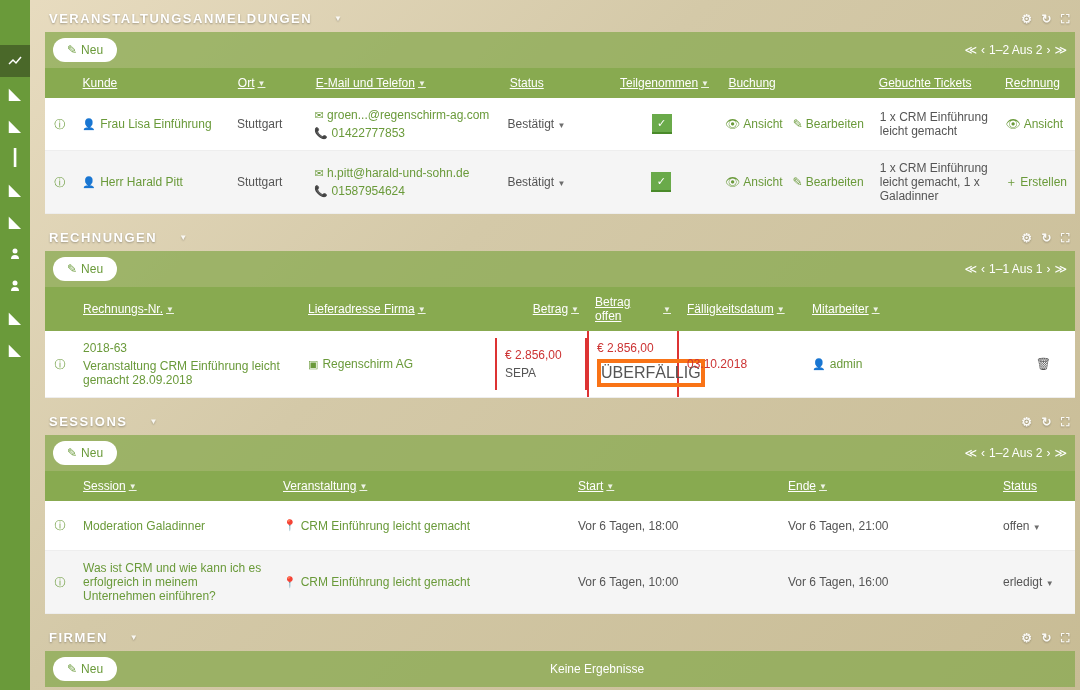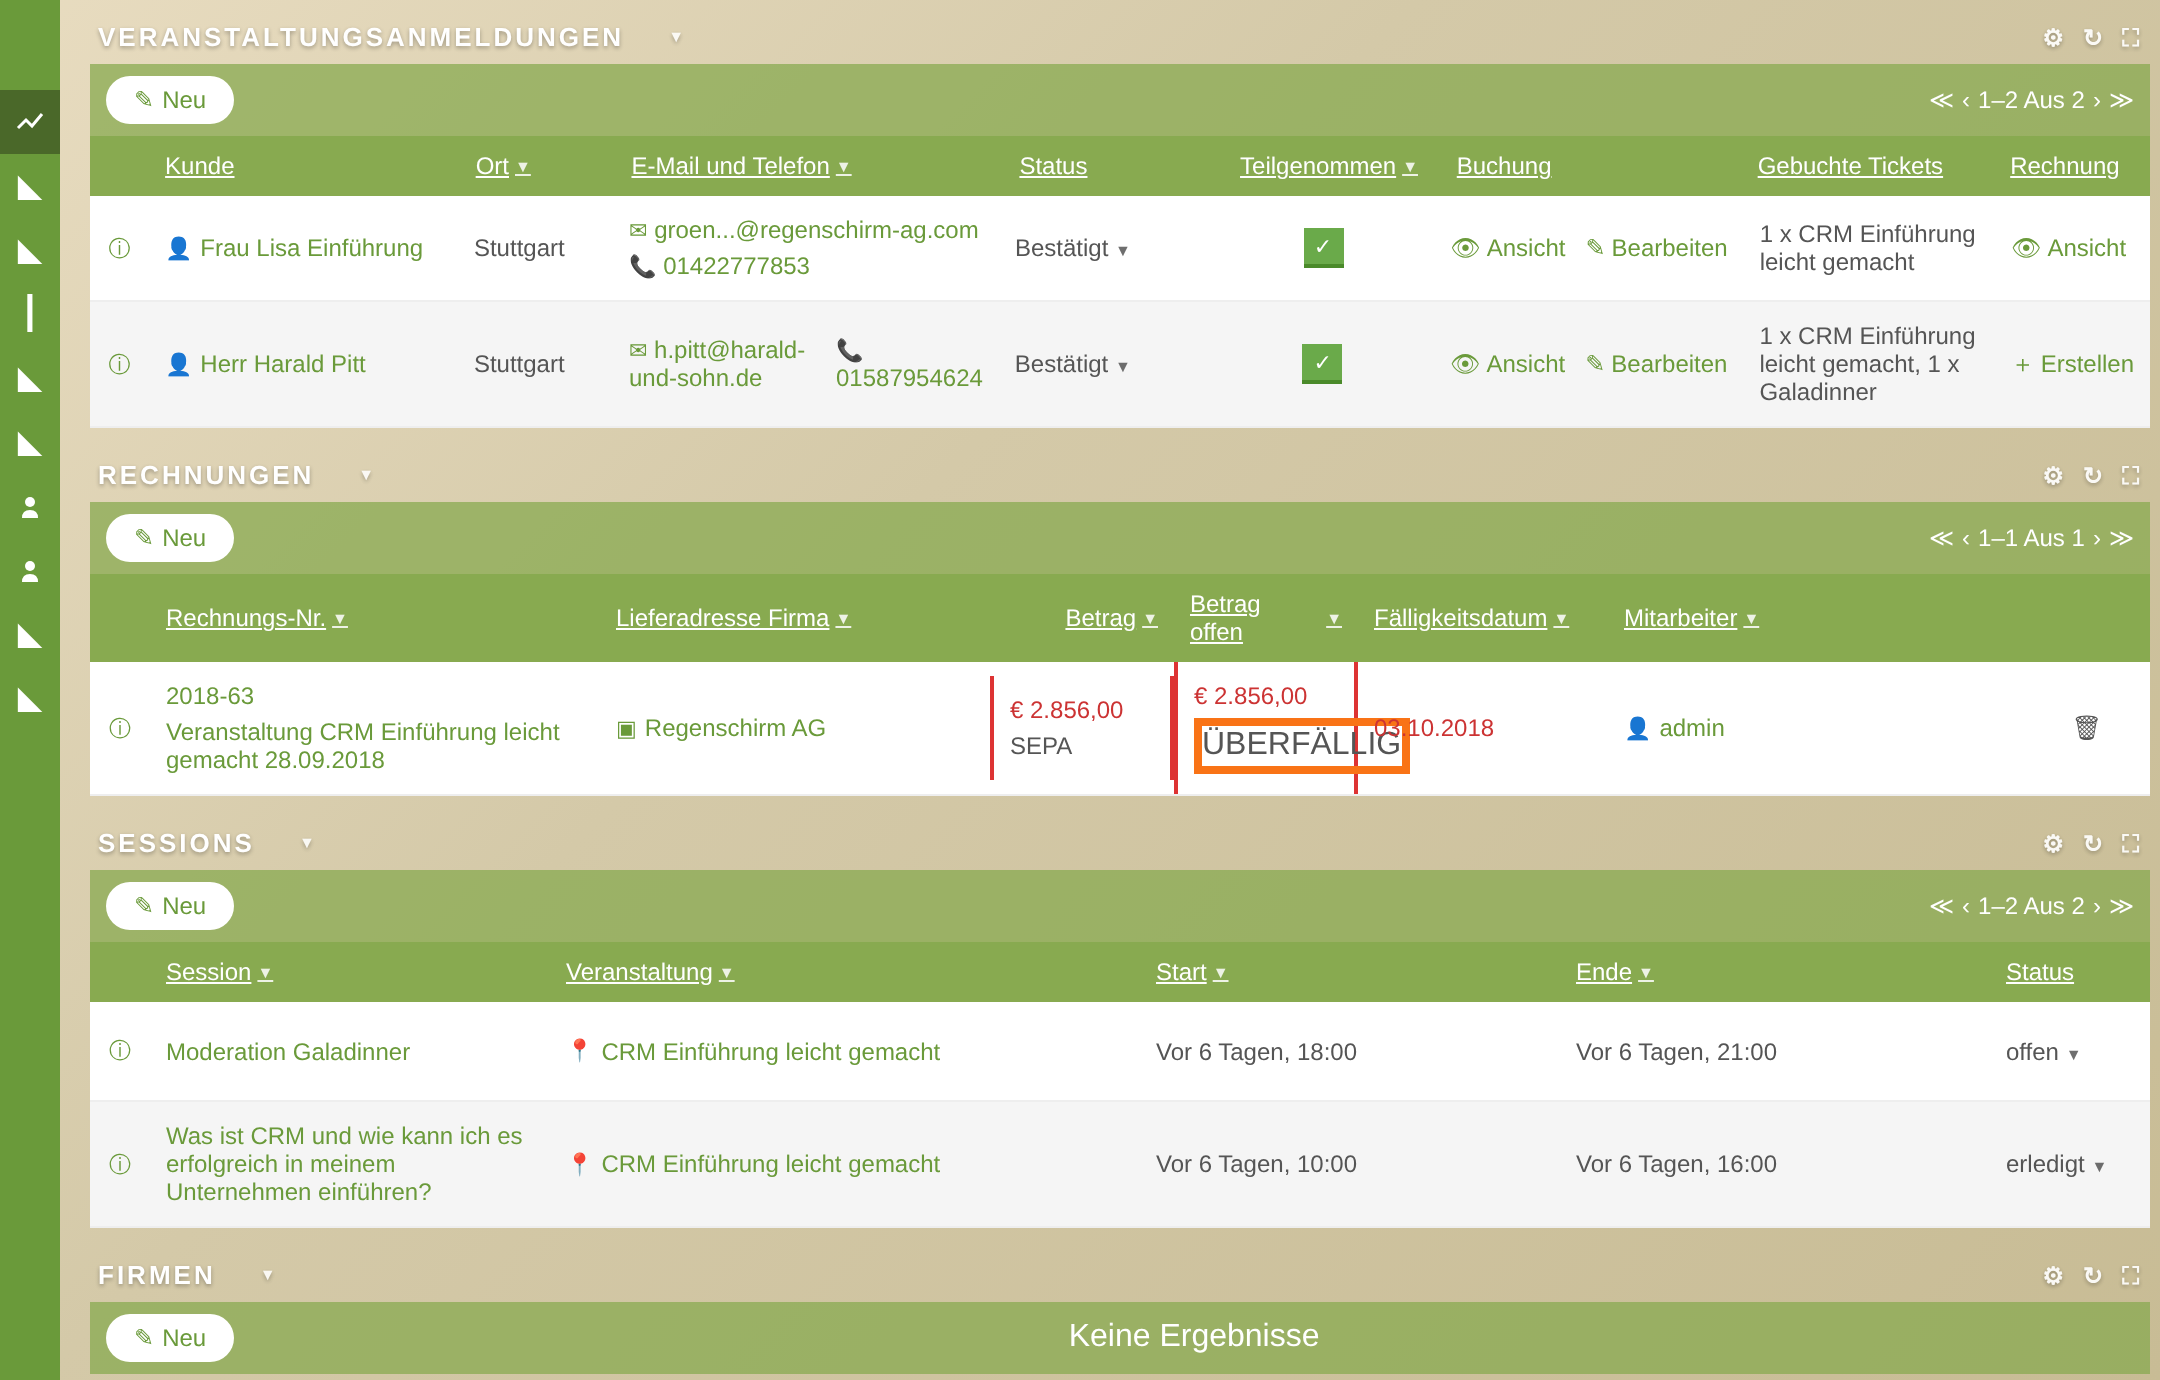--- a/index.html
+++ b/index.html
@@ -92,21 +92,21 @@
   width: 20px; height: 20px; background: #6aaa4a; display: inline-flex;
   align-items: center; justify-content: center; color: #fff; font-size: 11px;
   border-bottom: 2px solid #4a8a2a;
 }
 .action-link { color: #6a9a3a; cursor: pointer; display: inline-flex; align-items: center; gap: 3px; font-size: 12px; }
 .red-border { border-left: 2px solid #d33; border-right: 2px solid #d33; }
 .amount-red { color: #c33; }
 .overdue-badge {
   border: 4px solid #f97316; padding: 1px 0; font-size: 16px; display: inline-block;
 }
-.no-results { color: #fff; font-size: 16px; padding-left: 10px; }
+.no-results { color: #fff; font-size: 12px; padding-left: 10px; }
 
 
 .c1-info{width:30px;justify-content:center}
 .c1-kunde{width:160px}
 .c1-ort{width:80px}
 .c1-email{width:200px}
 .c1-status{width:110px}
 .c1-teil{width:115px;justify-content:center}
 .c1-buchung{width:155px}
 .c1-tickets{width:130px}
@@ -259,21 +259,21 @@
       </div>
       <div class="tr alt">
         <div class="td c1-info">
             <span class="icon-green">ⓘ</span>
           </div>
         <div class="td c1-kunde">
             <span class="icon-green">👤</span>
             <span class="link">Herr Harald Pitt</span>
           </div>
         <div class="td c1-ort">Stuttgart</div>
-        <div class="td c1-email" style="flex-direction:row;align-items:flex-start">
+        <div class="td c1-email" style="flex-direction:column;align-items:flex-start">
           <div><span class="icon-green">✉</span> <span class="link">h.pitt@harald-und-sohn.de</span></div>
           <div><span class="icon-green">📞</span> <span class="link">01587954624</span></div>
         </div>
         <div class="td c1-status">
             <span><span>Bestätigt</span> <span class="caret">▼</span></span>
           </div>
         <div class="td c1-teil">
             <span class="check-box">✓</span>
           </div>
         <div class="td c1-buchung" style="gap:10px">

